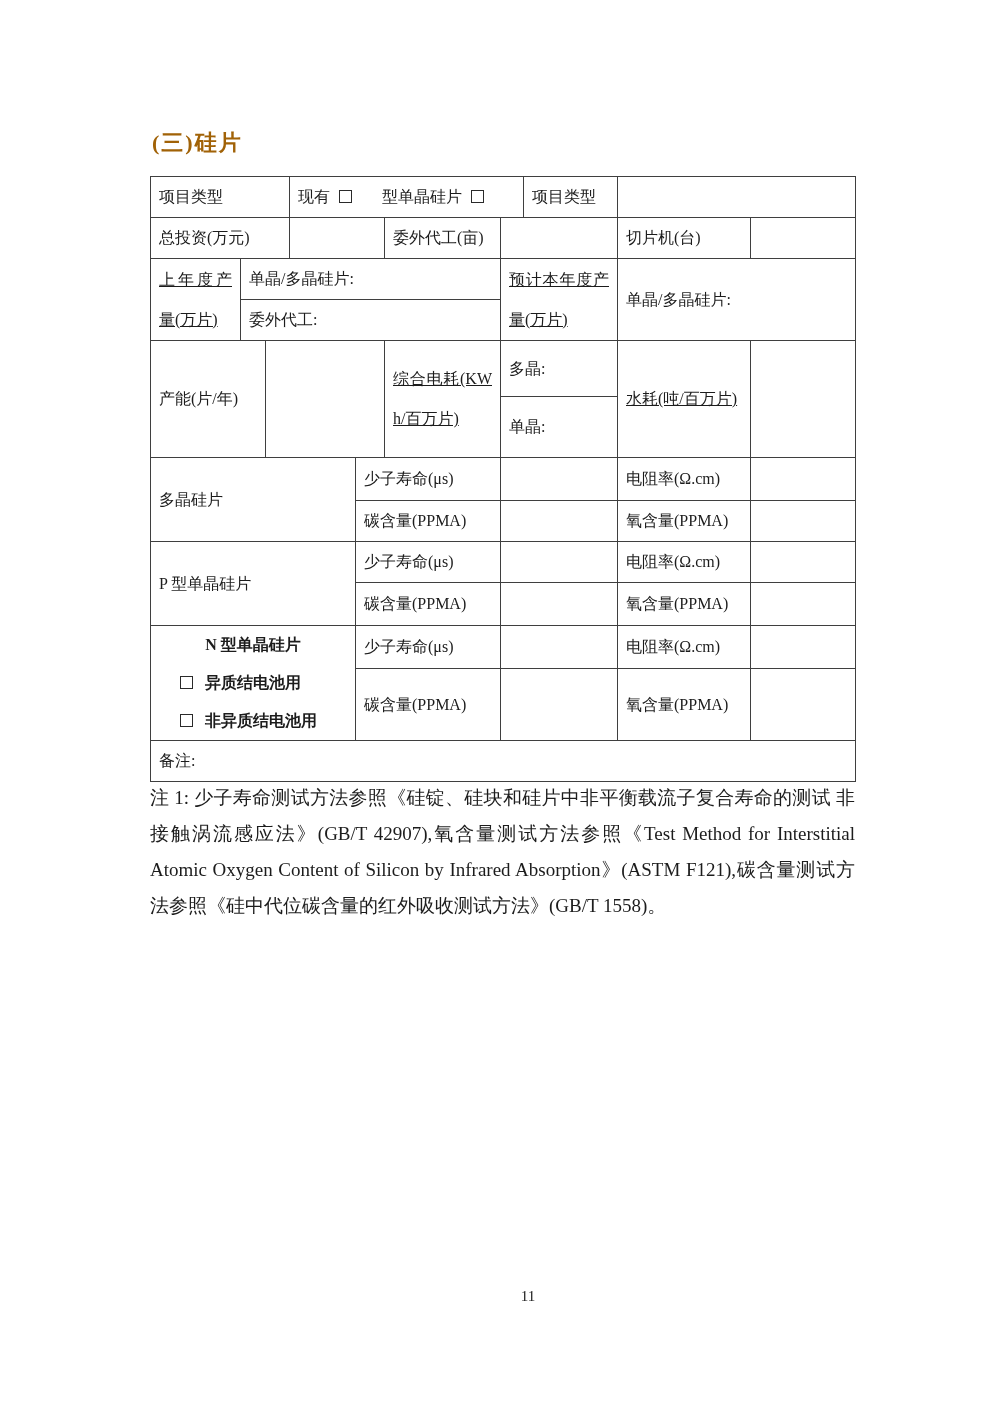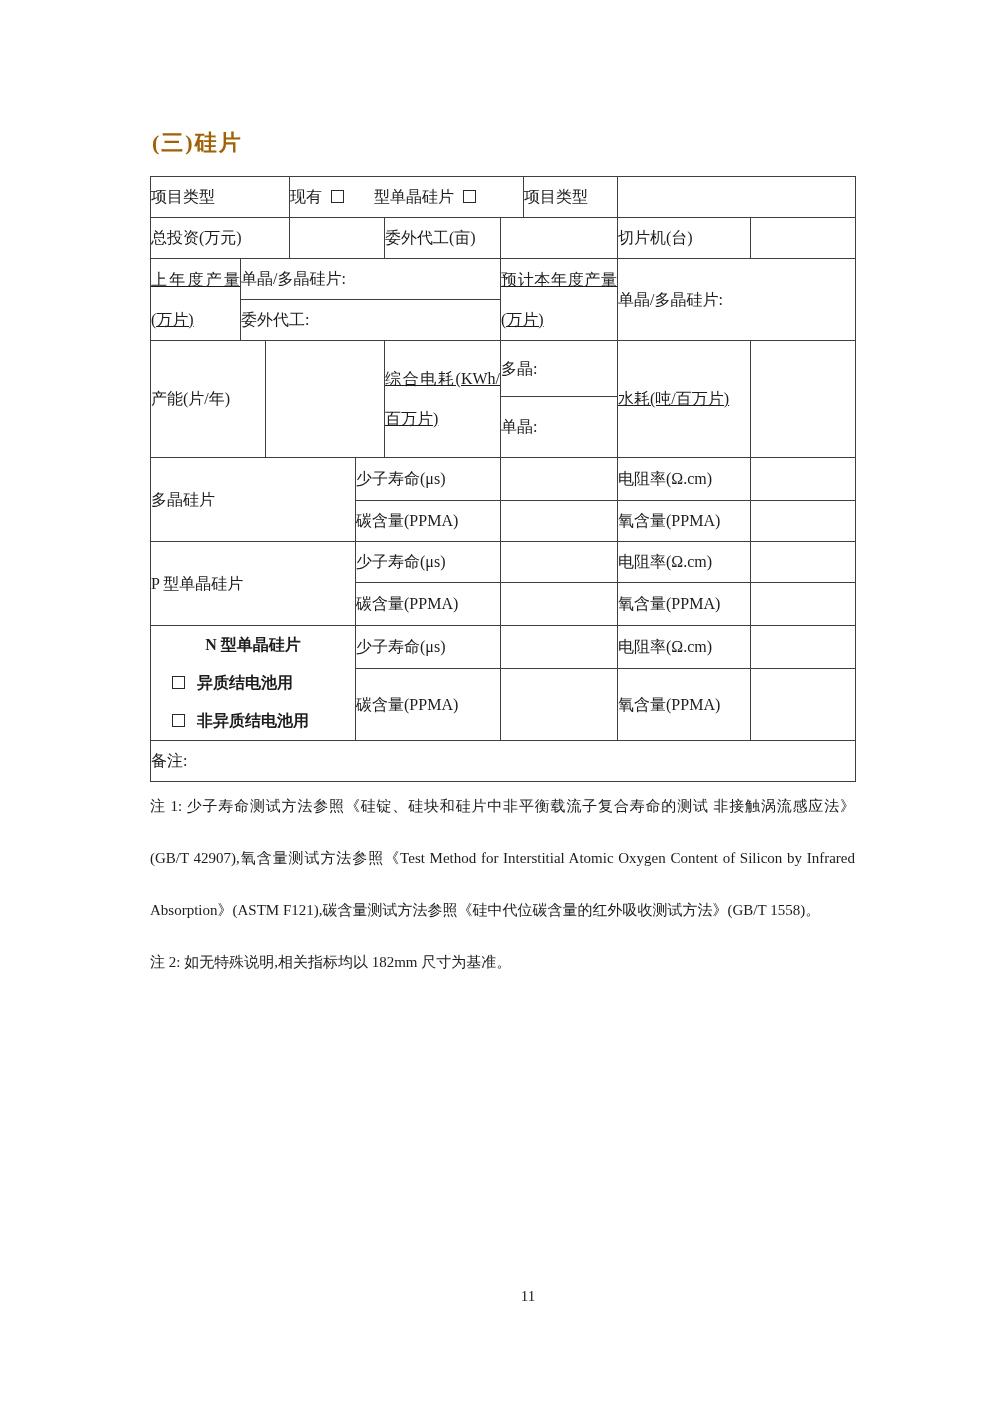--- a/index.html
+++ b/index.html
@@ -17,21 +17,21 @@
     color: #a16207;
     margin-left: 16px;
   }
   table.form {
     position: absolute; left: 150px; top: 176px;
     width: 705px;
     border-collapse: collapse; table-layout: fixed;
   }
   table.form td {
     border: 1px solid #3f3f3f;
-    padding: 0 0;
+    padding: 0 8px;
     font-size: 16px;
     line-height: 40px;
     vertical-align: middle;
     overflow: hidden;
     word-break: break-all;
   }
   td.jst { text-align: justify; text-decoration: underline; }
   td.ctr { text-align: left; }
   td.top { vertical-align: top; }
   .cbx {
@@ -44,22 +44,22 @@
   .opt-gap { margin-left: 30px; }
   .cbx-after { margin-left: 9px; }
   td.ncell { padding: 0 4px; font-weight: bold; }
   td.ncell div { line-height: 38px; }
   .n-title { text-align: center; }
   .n-opt { padding-left: 21px; }
   .n-opt .cbx { margin-right: 12px; }
   .notes {
     position: absolute; left: 150px; top: 780px;
     width: 705px;
-    font-size: 15px;
-    line-height: 52px;
+    font-size: 19px;
+    line-height: 36px;
     color: #1c1c1c;
   }
   .notes p { margin: 0; }
   .notes p.jst { text-align: justify; }
   .page-number {
     position: absolute; left: 0; top: 1288px;
     width: 100%; text-align: center;
     font-size: 15px; color: #222; margin-left: 28px;
   }
 </style>
@@ -230,16 +230,15 @@
   <tr style="height:40px">
     <td colspan="10">
       <span>备注:</span>
     </td>
   </tr>
 </tbody>
   </table>
 
 <div class="notes">
   <p class="jst">注 1: 少子寿命测试方法参照《硅锭、硅块和硅片中非平衡载流子复合寿命的测试 非接触涡流感应法》(GB/T 42907),氧含量测试方法参照《Test Method for Interstitial Atomic Oxygen Content of Silicon by Infrared Absorption》(ASTM F121),碳含量测试方法参照《硅中代位碳含量的红外吸收测试方法》(GB/T 1558)。</p>
-  <p>注 2: 如无特殊说明,相关指标均以 182mm 尺寸为基准。</p>
 </div>
 
 <div class="page-number">11</div>
 
 </body></html>

